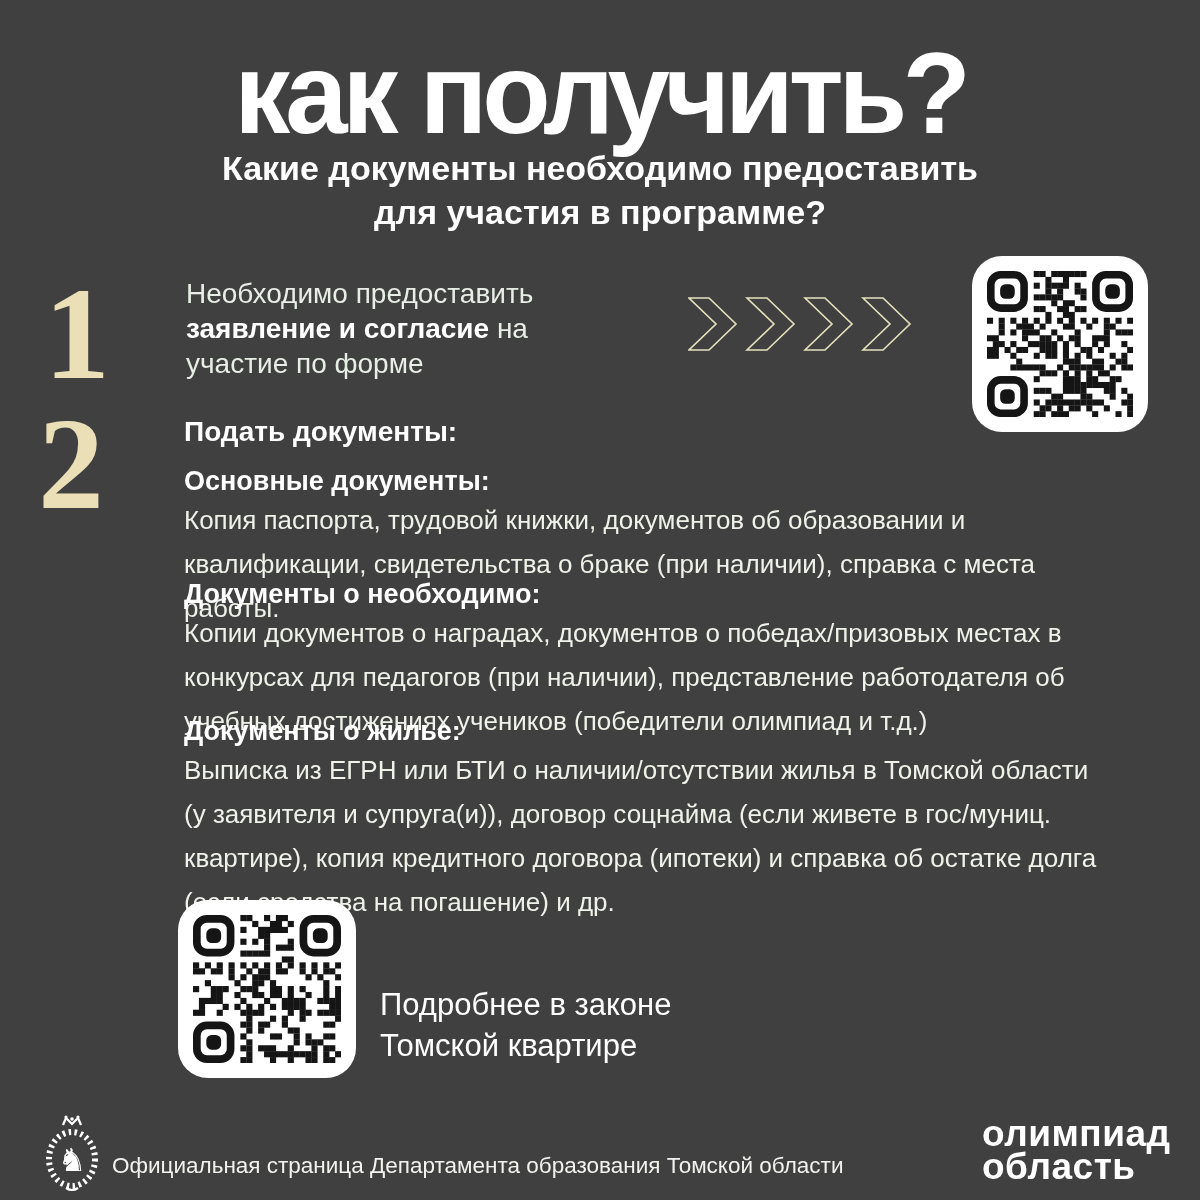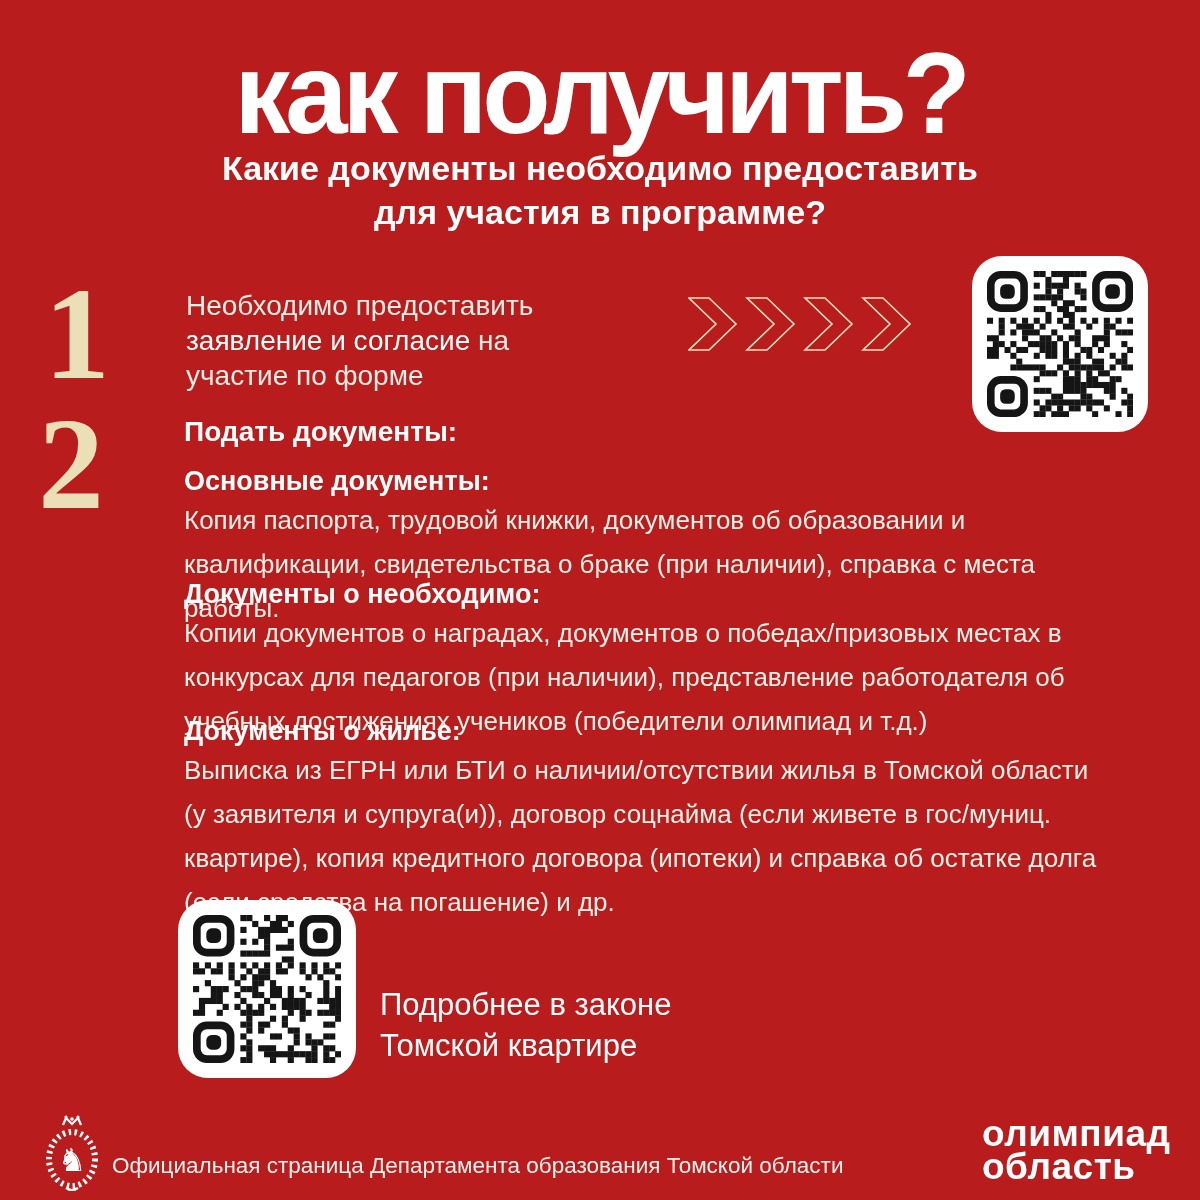--- a/index.html
+++ b/index.html
@@ -1,18 +1,18 @@
 <!DOCTYPE html>
 <html><head>
 <meta charset="utf-8">
 <style>
   html,body{margin:0;padding:0;background:#1f3a28;}
   .poster{
     position:relative;width:1200px;height:1200px;overflow:hidden;
-    background:#b91c1c;
+    background:#404040;
     font-family:"Liberation Sans",sans-serif;
     color:#ffffff;
   }
   .abs{position:absolute;}
   
   .title{
     top:38px;left:0;width:1200px;text-align:center;
     font-weight:bold;font-size:112px;line-height:1;letter-spacing:-5px;
     color:#ffffff;transform:scaleY(1.03);
   }
@@ -22,24 +22,24 @@
   }
   
   .step-num{
     font-family:"Liberation Serif","DejaVu Serif",serif;
     font-weight:bold;color:#eadfb6;font-size:132px;line-height:1;
   }
   .num1{left:44px;top:268px;}
   .num2{left:38px;top:398px;}
   
   .step1-text{
-    left:186px;top:288px;width:450px;
+    left:186px;top:276px;width:450px;
     font-size:28px;line-height:35px;color:#e7eee5;font-weight:400;
   }
-  .step1-text strong{color:#ffffff;font-weight:normal;}
+  .step1-text strong{color:#ffffff;font-weight:bold;}
   
   .chevrons{left:688px;top:297px;width:232px;height:54px;}
   
   .qr-card{
     background:#ffffff;border-radius:30px;padding:15px;box-sizing:border-box;
   }
   .qr1{left:972px;top:256px;width:176px;height:176px;}
   .qr2{left:178px;top:900px;width:178px;height:178px;}
   .qr-card svg{width:100%;height:100%;display:block;}
   

